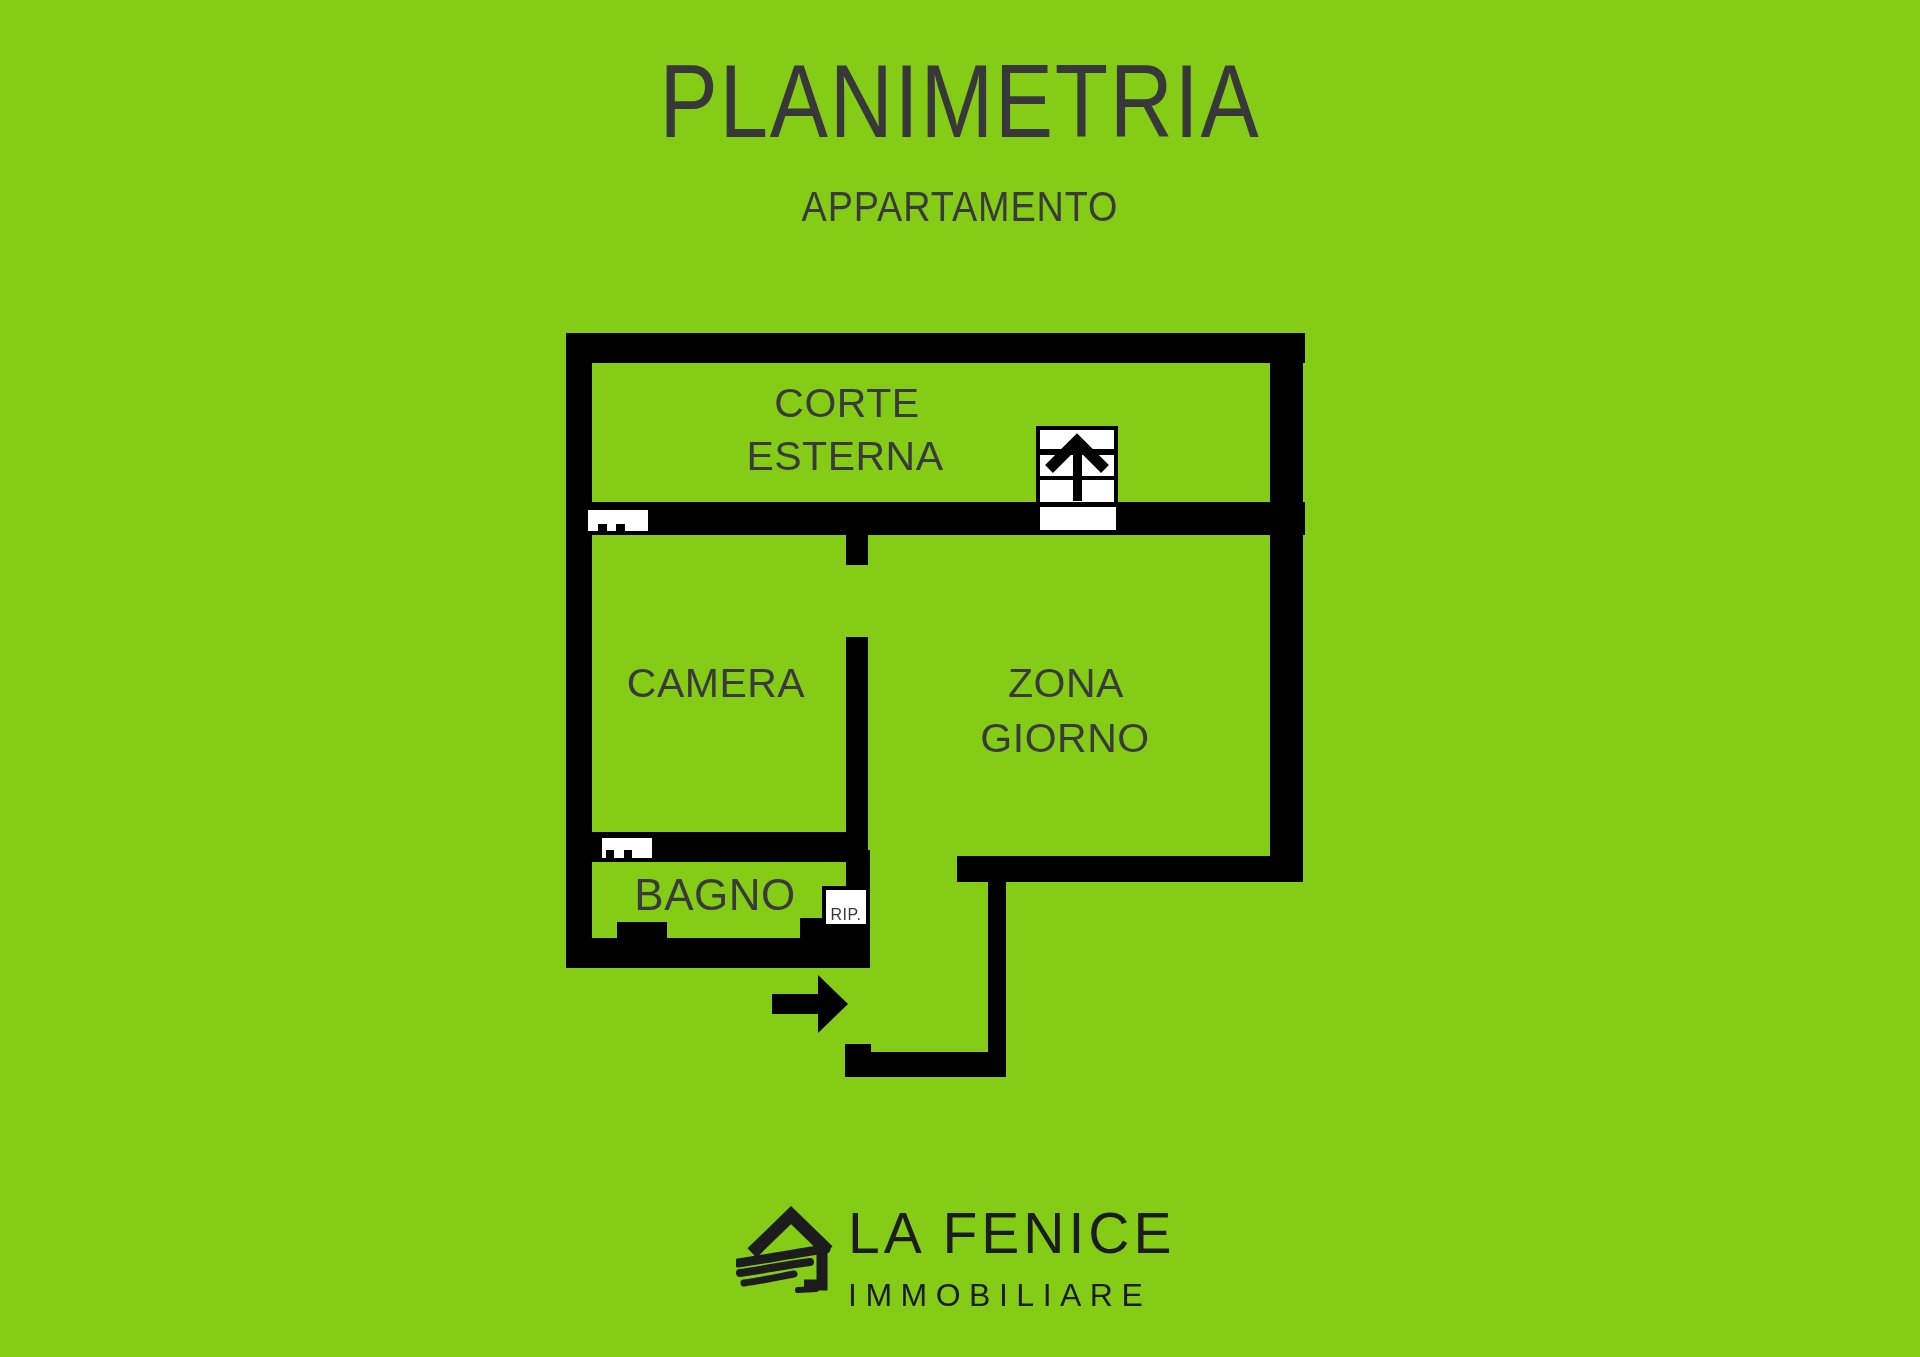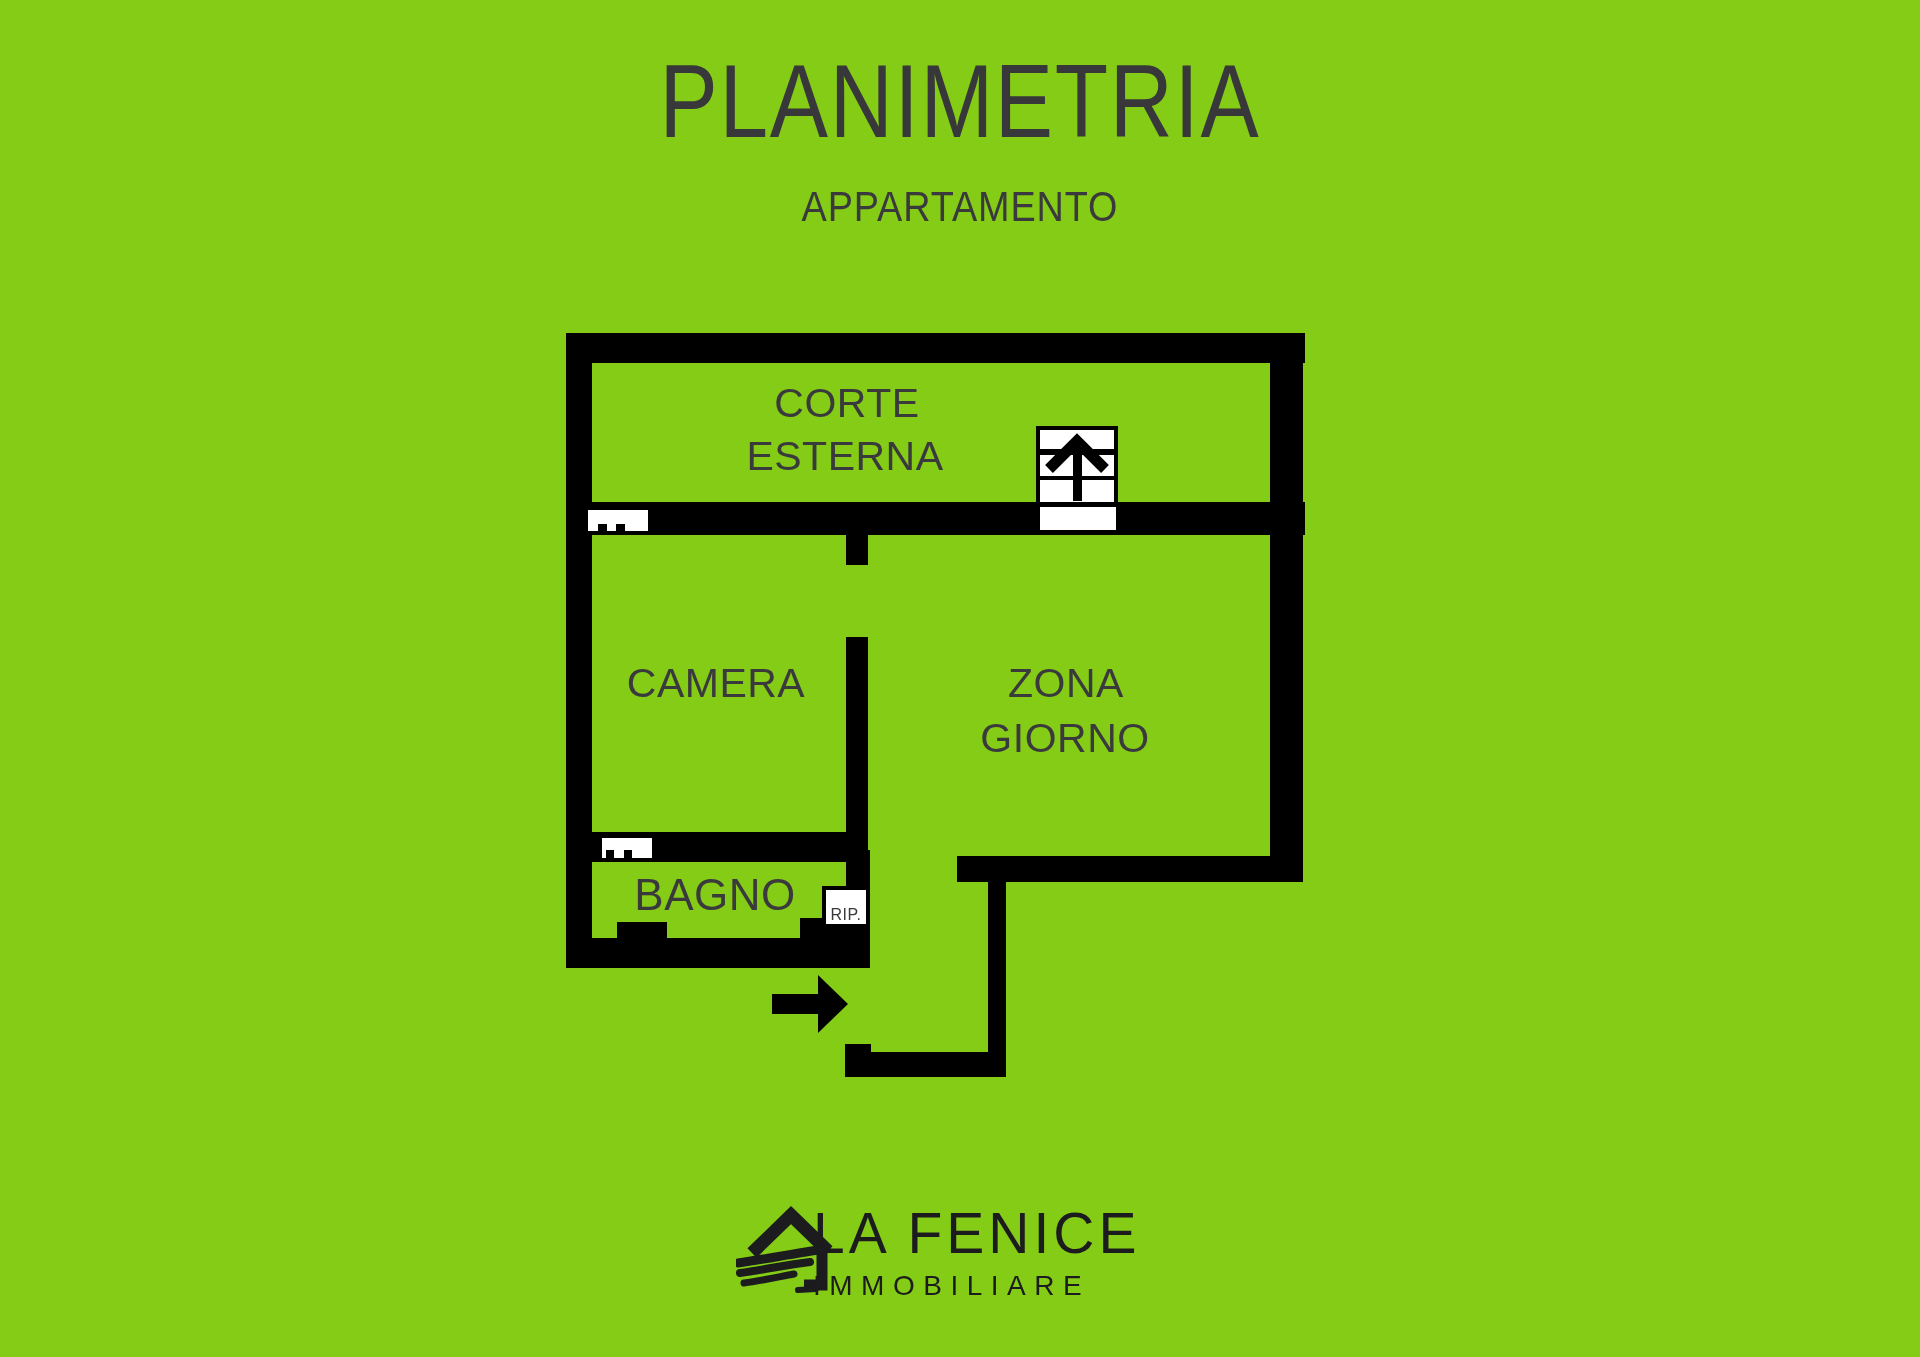--- a/index.html
+++ b/index.html
@@ -42,28 +42,28 @@
     fill:var(--label);
     font-family:"Liberation Sans",sans-serif;
     font-size:41px;
     letter-spacing:0.5px;
   }
   .room-label.small{font-size:16px;letter-spacing:0.5px;}
   .room-label.bagno{font-size:44px;}
   .stroke-icon{stroke:var(--wall);fill:none;}
   
   .brand-icon{position:absolute;left:736px;top:1203px;width:100px;height:92px;}
-  .brand-text{position:absolute;left:813px;top:1204px;color:var(--brand);}
+  .brand-text{position:absolute;left:848px;top:1204px;color:var(--brand);}
   .brand-name{
     font-size:57px;line-height:58px;font-weight:400;
     letter-spacing:4px;white-space:nowrap;
   }
   .brand-sub{
-    font-size:28px;line-height:34px;font-weight:400;
-    letter-spacing:8.5px;white-space:nowrap;margin-top:7px;
+    font-size:32px;line-height:34px;font-weight:400;
+    letter-spacing:8.5px;white-space:nowrap;margin-top:16px;
   }
 </style>
 </head>
 <body>
 
 <div class="page">
 
   <div class="header">
     <h1 class="title">PLANIMETRIA</h1>
     <div class="subtitle">APPARTAMENTO</div>

